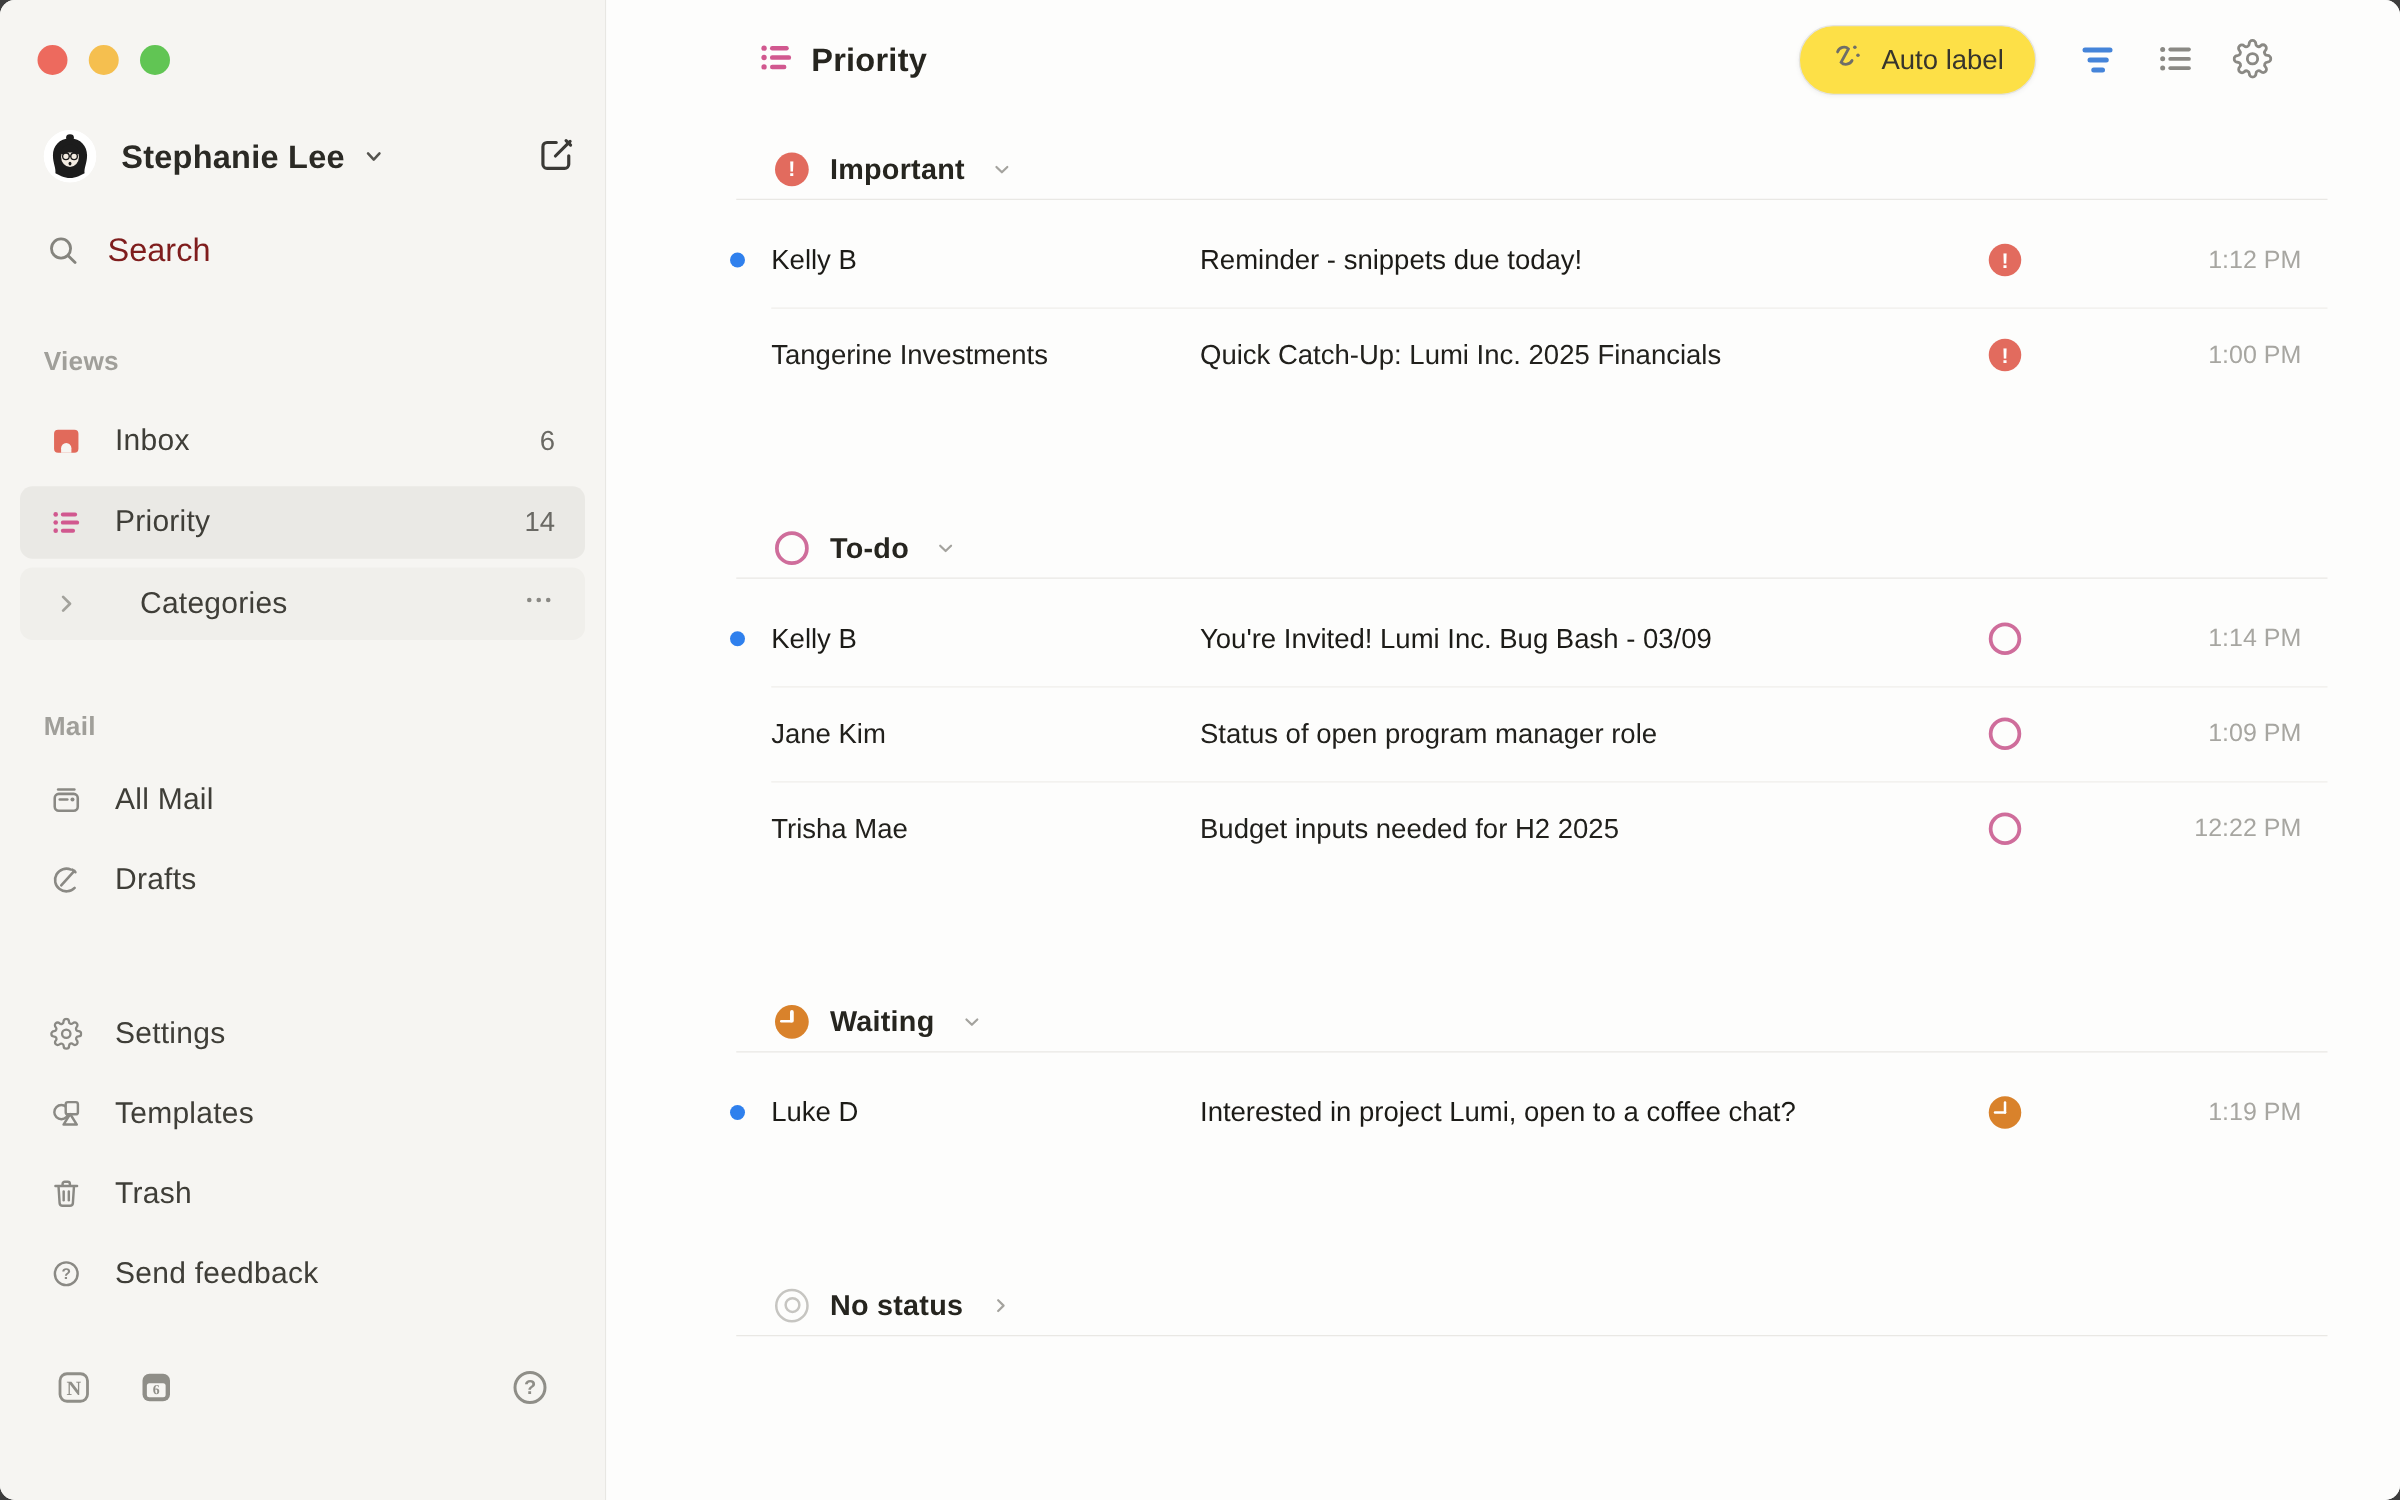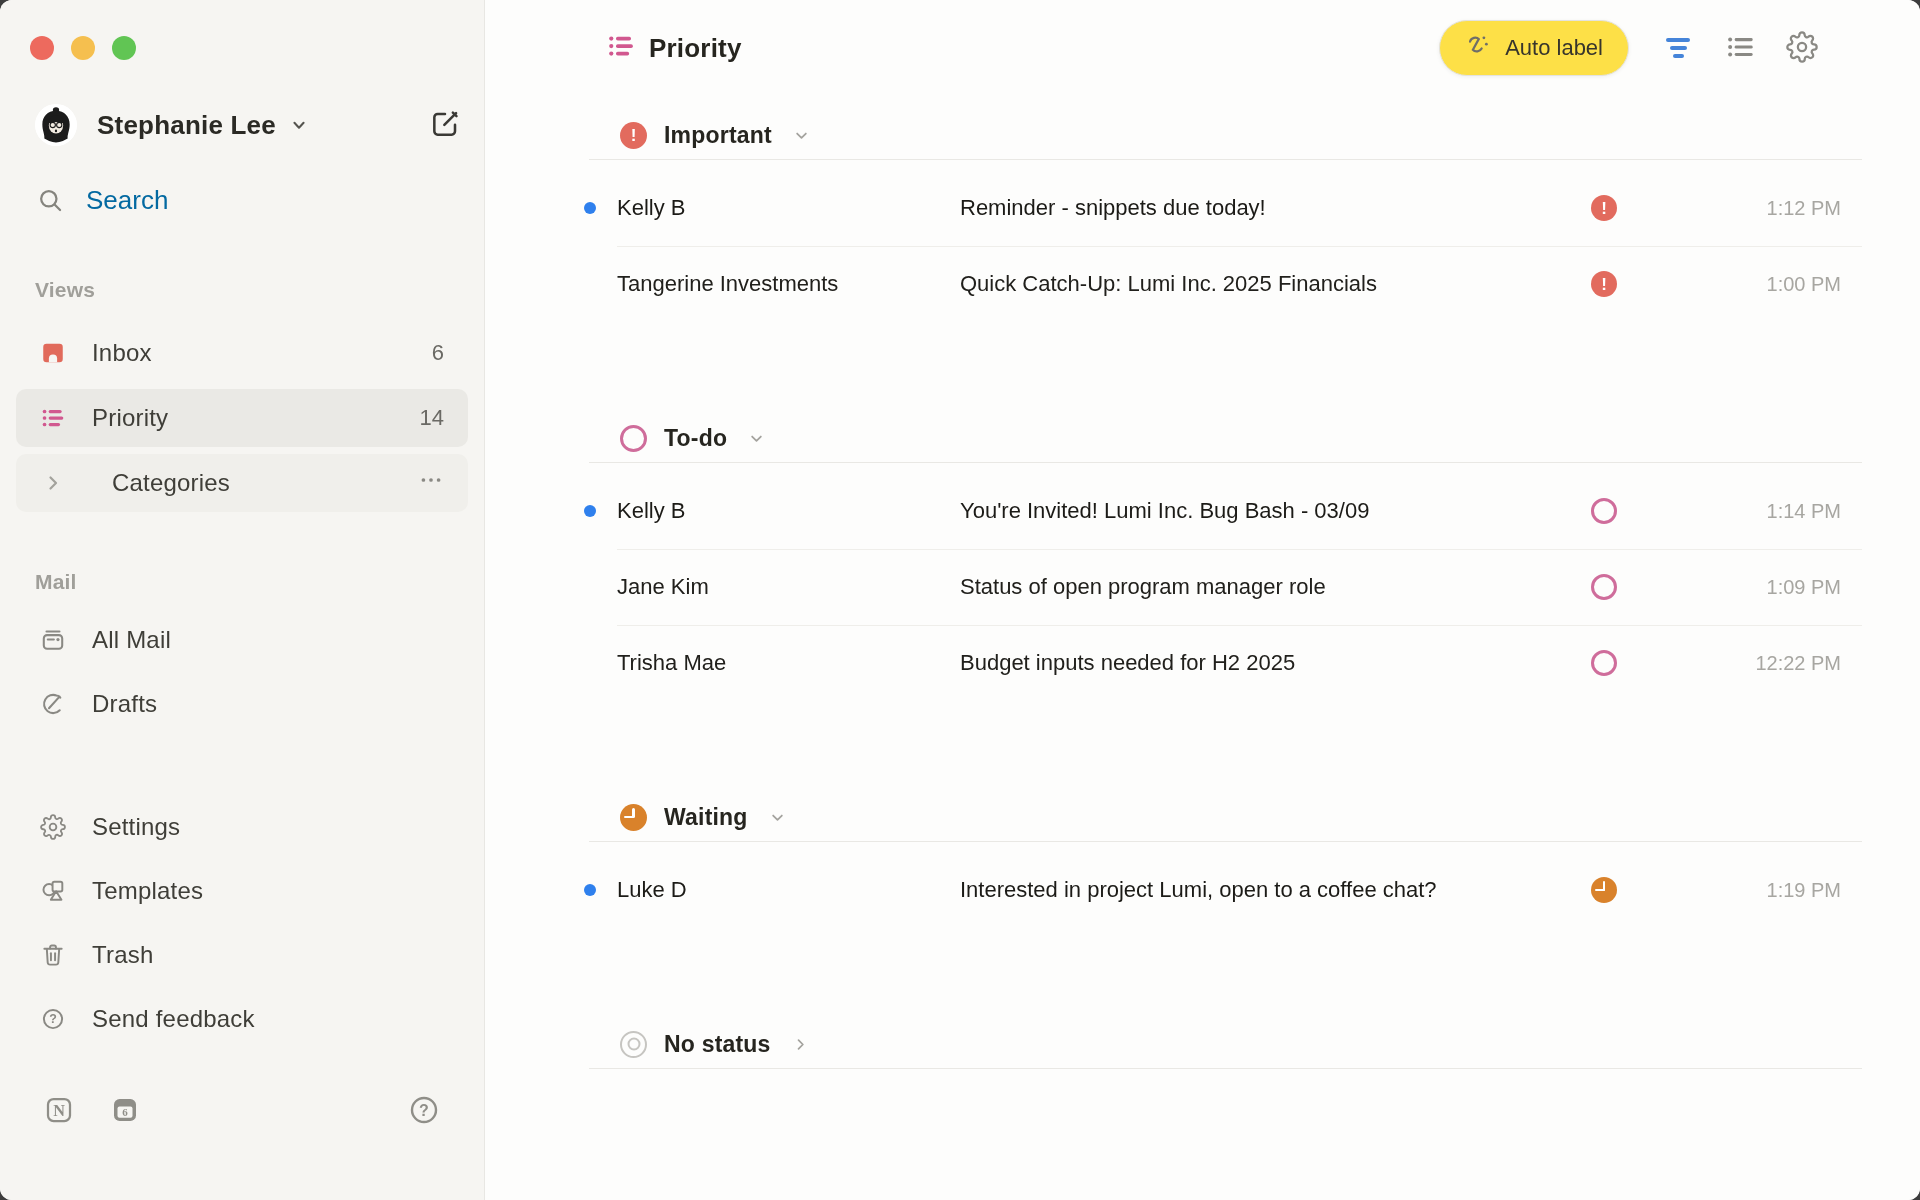--- a/index.html
+++ b/index.html
@@ -12,21 +12,21 @@
   .traffic{display:flex;gap:17px;margin:36px 0 0 30px;}
   .traffic span{width:24px;height:24px;border-radius:50%;display:block;}
   .tl-close{background:#ed6a5e;} .tl-min{background:#f5bf4f;} .tl-zoom{background:#61c554;}
   .user-row{display:flex;align-items:center;height:44px;margin:43px 20px 0 35px;}
   .avatar{width:42px;height:42px;border-radius:50%;overflow:hidden;background:#fff;flex:none;}
   .user-name{margin-left:20px;font-size:26px;font-weight:700;color:#2b2a25;letter-spacing:.2px;}
   .user-chevron{margin-left:12px;display:flex;}
   .compose-btn{margin-left:auto;width:38px;height:38px;display:flex;align-items:center;justify-content:center;background:none;border:none;padding:0;cursor:pointer;}
   .search-row{display:flex;align-items:center;height:40px;margin:33px 20px 0 35px;gap:22px;}
   .search-row .s-icon{margin-left:2px;display:flex;}
-  .search-label{font-size:26px;color:#0369a1;}
+  .search-label{font-size:26px;color:#7f1d1d;}
   .side-label{font-size:21px;font-weight:600;color:#a09f9a;margin:58px 0 0 35px;height:22px;letter-spacing:.2px;}
   .side-label.mail{margin-top:51px;}
   .nav-list{margin:24px 16px 0 16px;}
   .nav-list.tight{margin-top:19px;}
   .nav-list.util{margin-top:59px;}
   .nav-item{height:58px;border-radius:10px;display:flex;align-items:center;padding:0 24px;gap:26px;
     box-sizing:border-box;margin-bottom:7px;cursor:pointer;}
   .nav-item .ni-icon{width:26px;height:26px;display:flex;align-items:center;justify-content:center;flex:none;}
   .nav-item .ni-label{font-size:24px;color:#3f3e38;flex:1;letter-spacing:.2px;}
   .nav-item .ni-count{font-size:22px;color:#6a6964;}

